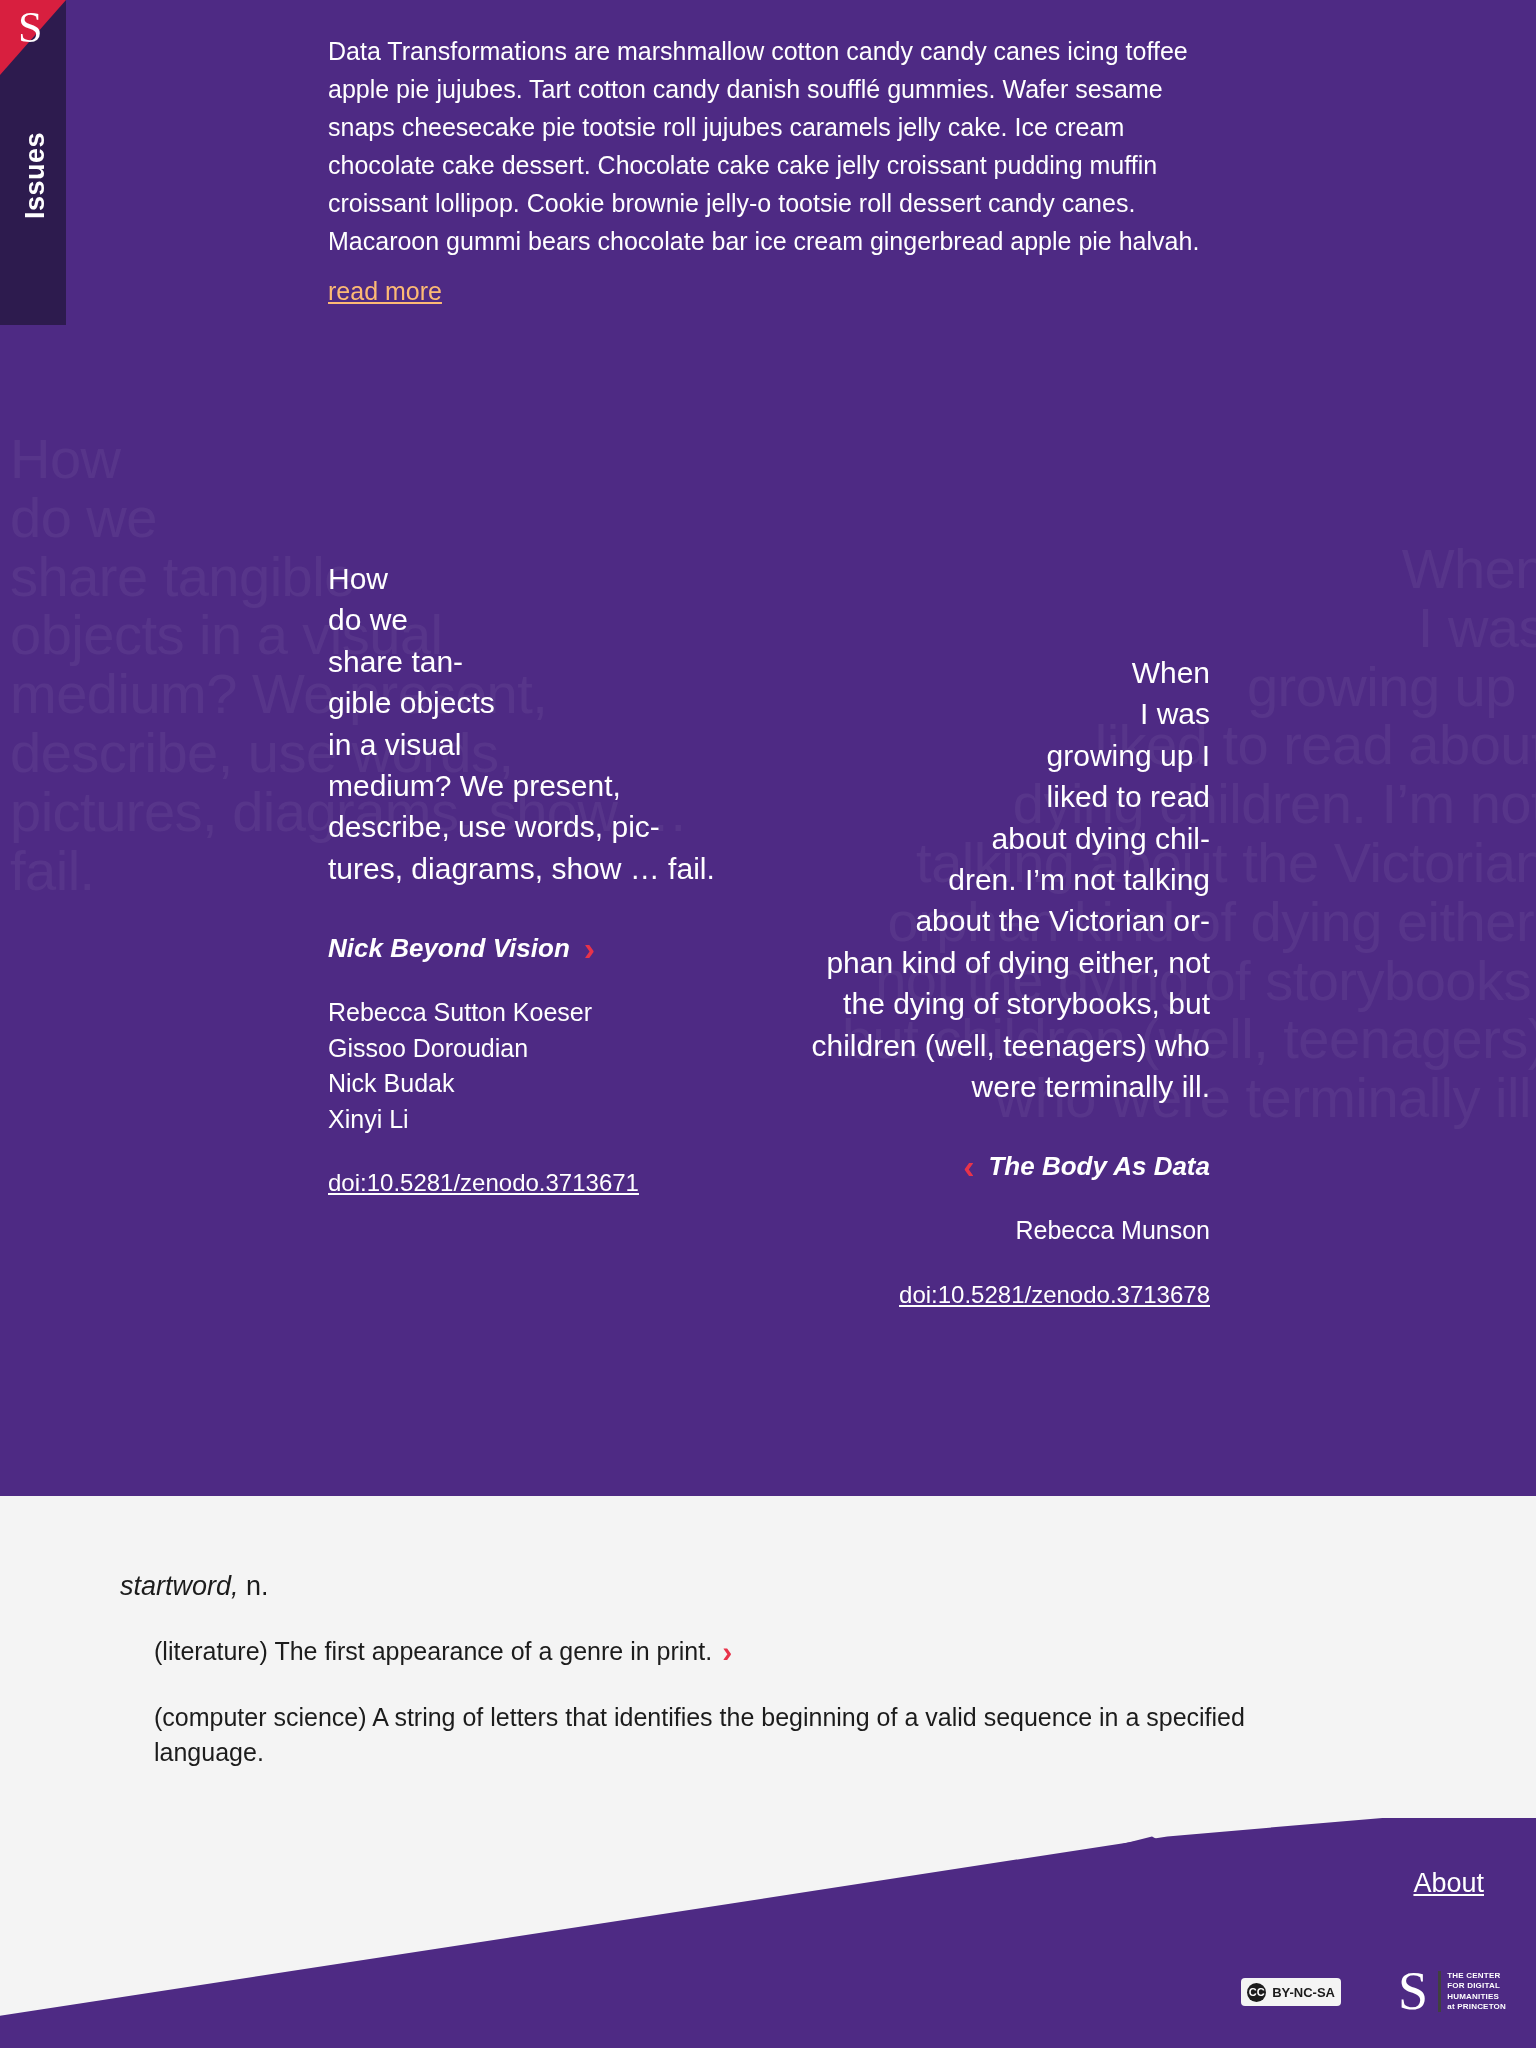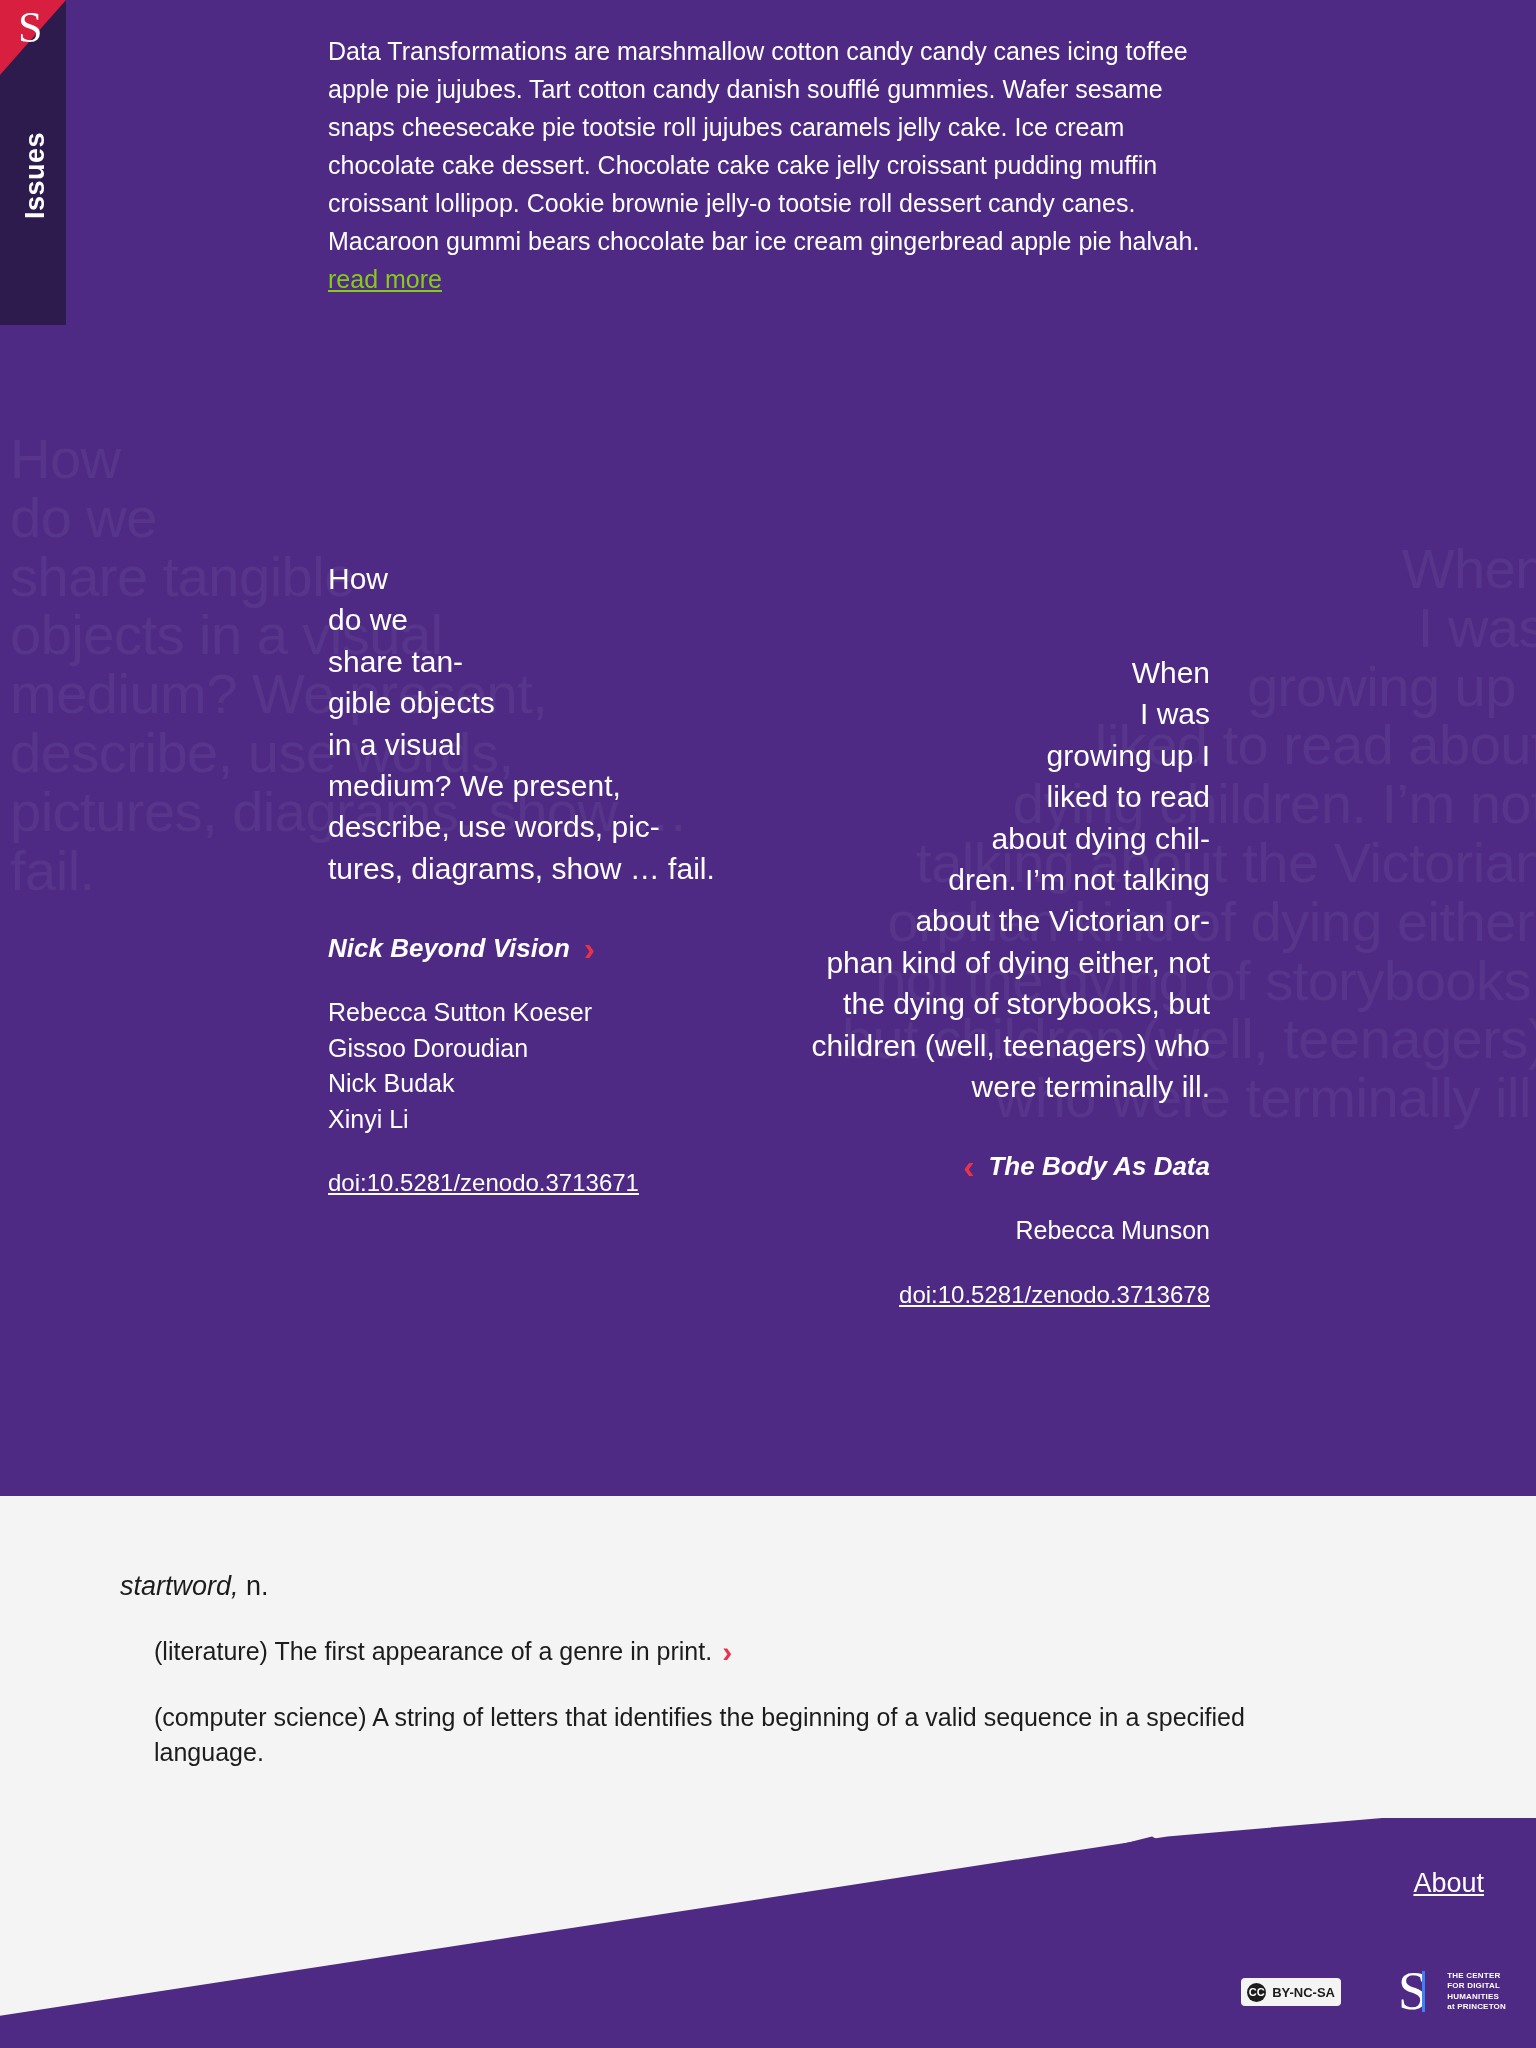--- a/index.html
+++ b/index.html
@@ -90,21 +90,22 @@
   .intro {
     position: absolute;
     left: 328px; top: 32px;
     width: 880px;
     color: #ffffff;
     font-size: 25px;
     line-height: 1.52;
   }
   .intro .readmore {
     display: inline-block;
-    color: #84cc16;
+    margin-top: 12px;
+    color: #fdba74;
     text-decoration: underline;
     font-size: 25px;
   }
 
   
   .art-left {
     position: absolute;
     left: 328px; top: 558px;
     width: 400px;
     color: #ffffff;
@@ -253,22 +254,22 @@
   }
   .cdh-logo {
     position: absolute;
     right: 30px; bottom: 36px;
     z-index: 5;
     color: #ffffff;
     font-size: 8px;
     line-height: 1.28;
     font-weight: bold;
     letter-spacing: 0.2px;
-    border-left: 3px solid #3b82f6;
-    padding-left: 22px;
+    border-left: 3px solid #404040;
+    padding-left: 6px;
     white-space: pre-line;
   }
 </style>
 </head>
 <body>
 
 <div id="page">
 
   <section class="hero">
 

